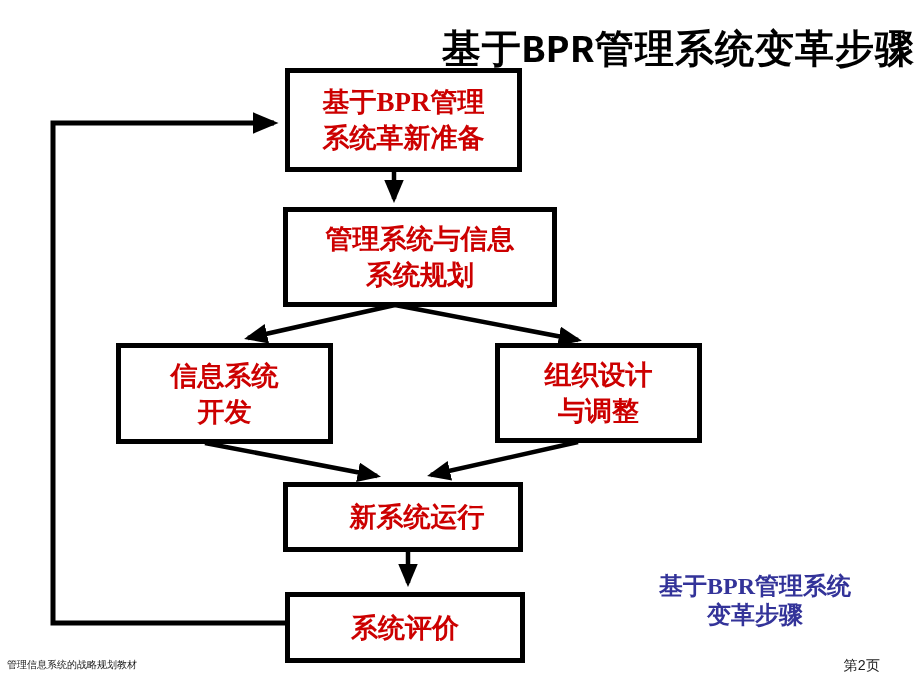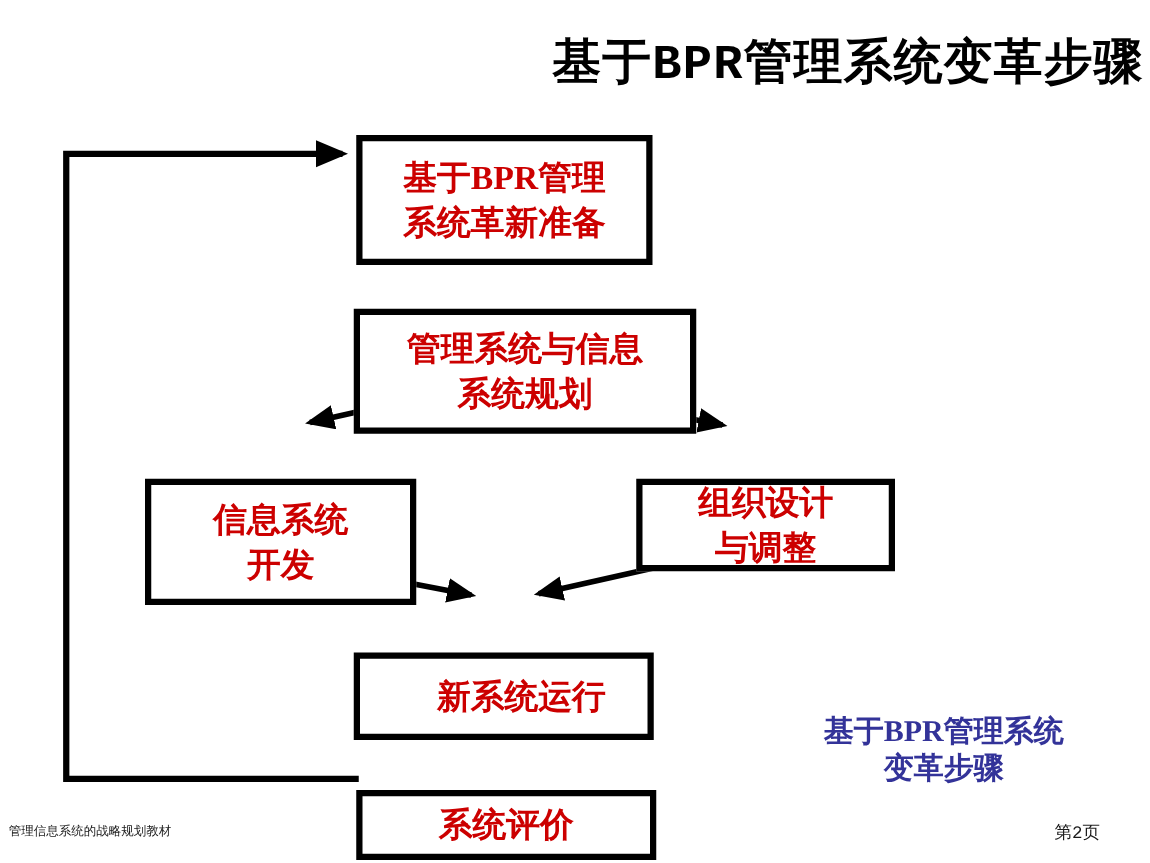--- a/index.html
+++ b/index.html
@@ -30,21 +30,20 @@
   }
   .node {
     position: absolute;
     box-sizing: border-box;
     border: 5px solid #000000;
     background: #ffffff;
     display: flex;
     align-items: center;
     justify-content: center;
     text-align: center;
-    margin-top: 40px;
   }
   .node span {
     color: #CC0000;
     font-weight: bold;
     font-size: 27px;
     line-height: 36px;
     white-space: pre-line;
   }
   .caption {
     position: absolute;
@@ -105,30 +104,30 @@
   <div class="node" style="left:283px; top:207px; width:274px; height:100px;">
     <span>管理系统与信息
 系统规划</span>
   </div>
 
   <div class="node" style="left:116px; top:343px; width:217px; height:101px;">
     <span>信息系统
 开发</span>
   </div>
 
-  <div class="node" style="left:509px; top:343px; width:207px; height:74px;">
+  <div class="node" style="left:495px; top:343px; width:207px; height:100px;">
     <span>组织设计
 与调整</span>
   </div>
 
   <div class="node" style="left:283px; top:482px; width:240px; height:70px;padding-left:28px;">
     <span>新系统运行</span>
   </div>
 
-  <div class="node" style="left:285px; top:592px; width:240px; height:56px;">
+  <div class="node" style="left:285px; top:592px; width:240px; height:71px;">
     <span>系统评价</span>
   </div>
 
   <div class="caption">基于BPR管理系统
 变革步骤</div>
 
   <div class="footer-left">管理信息系统的战略规划教材</div>
 
   <div class="footer-right">第2页</div>
 

